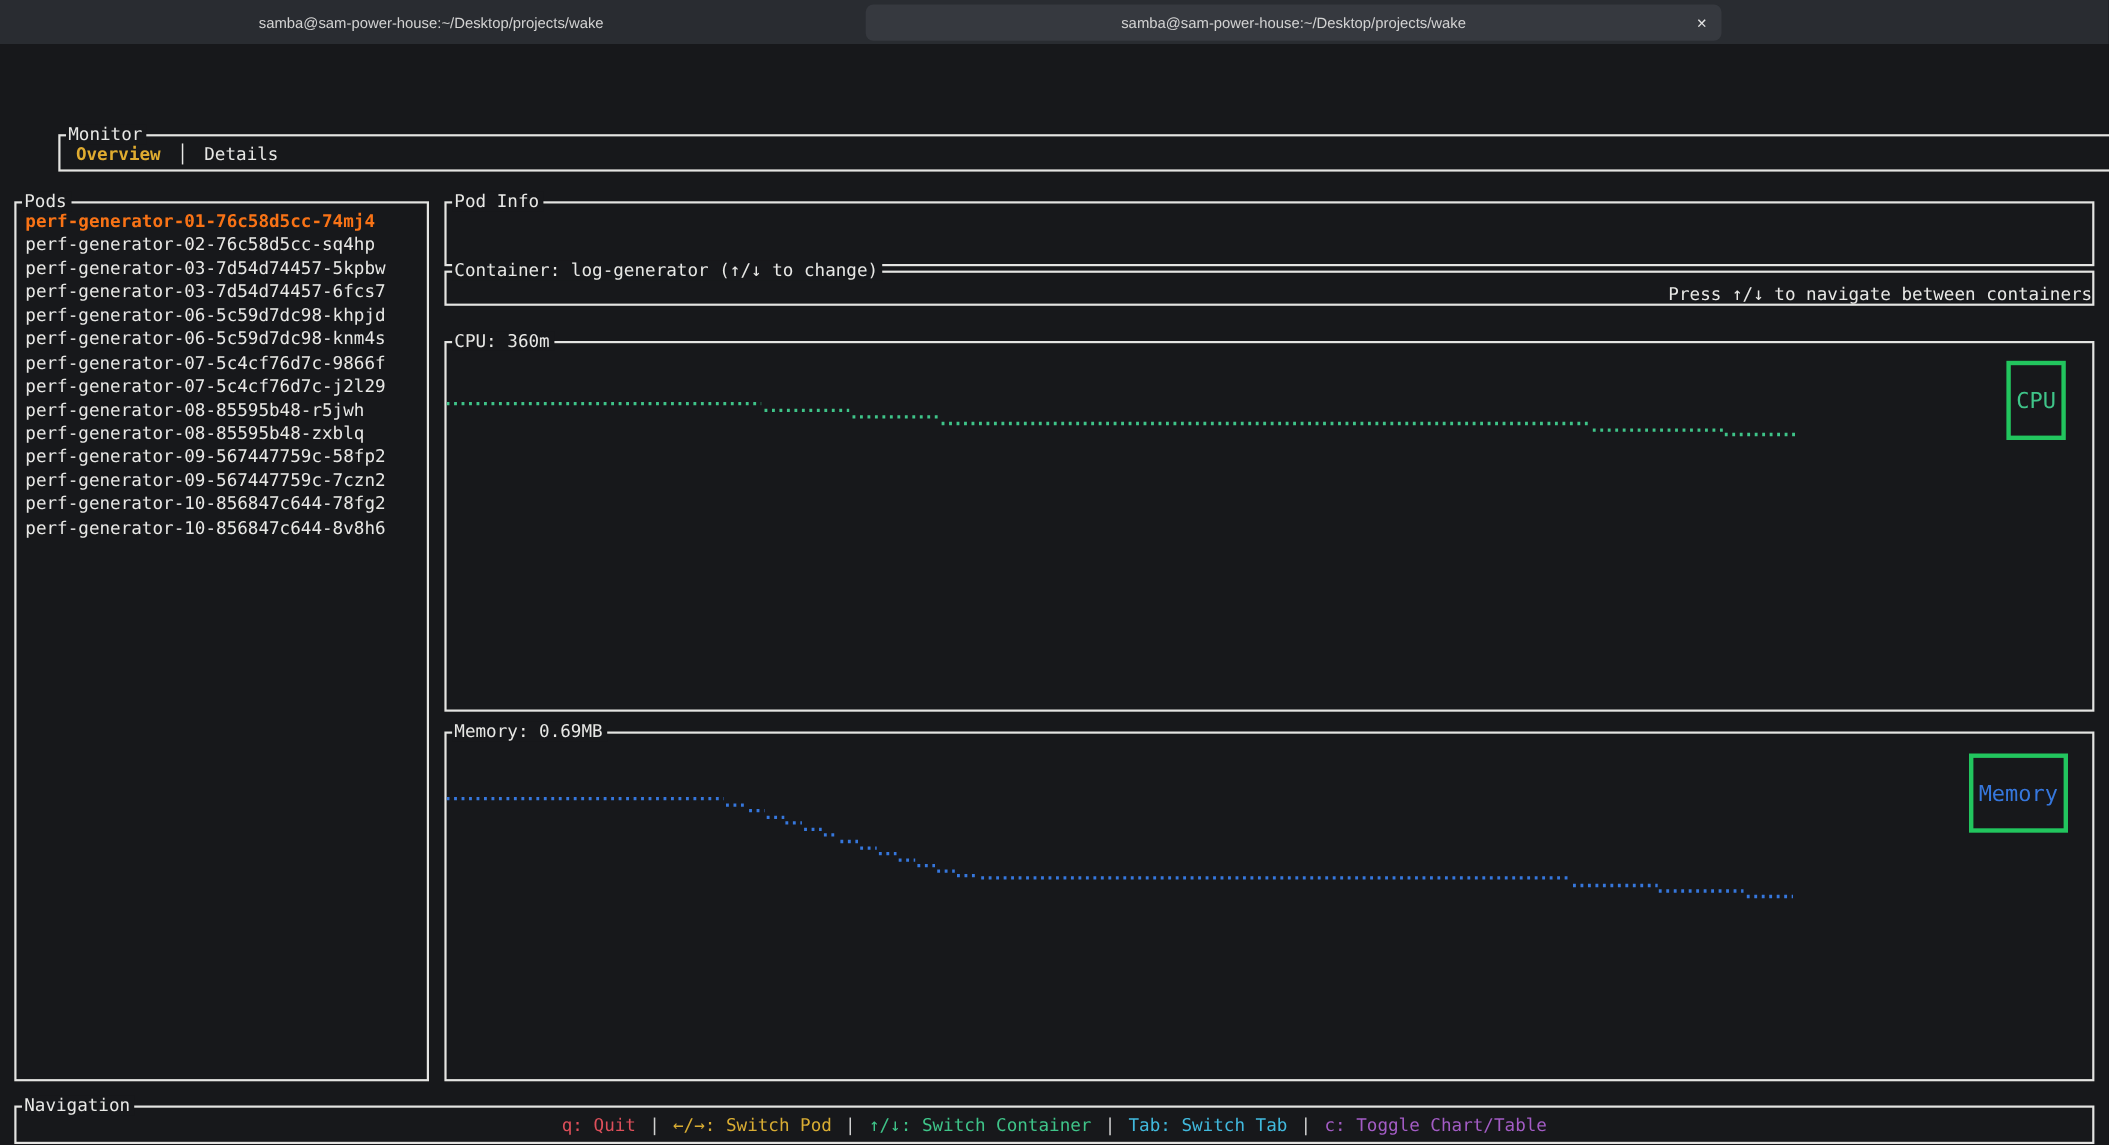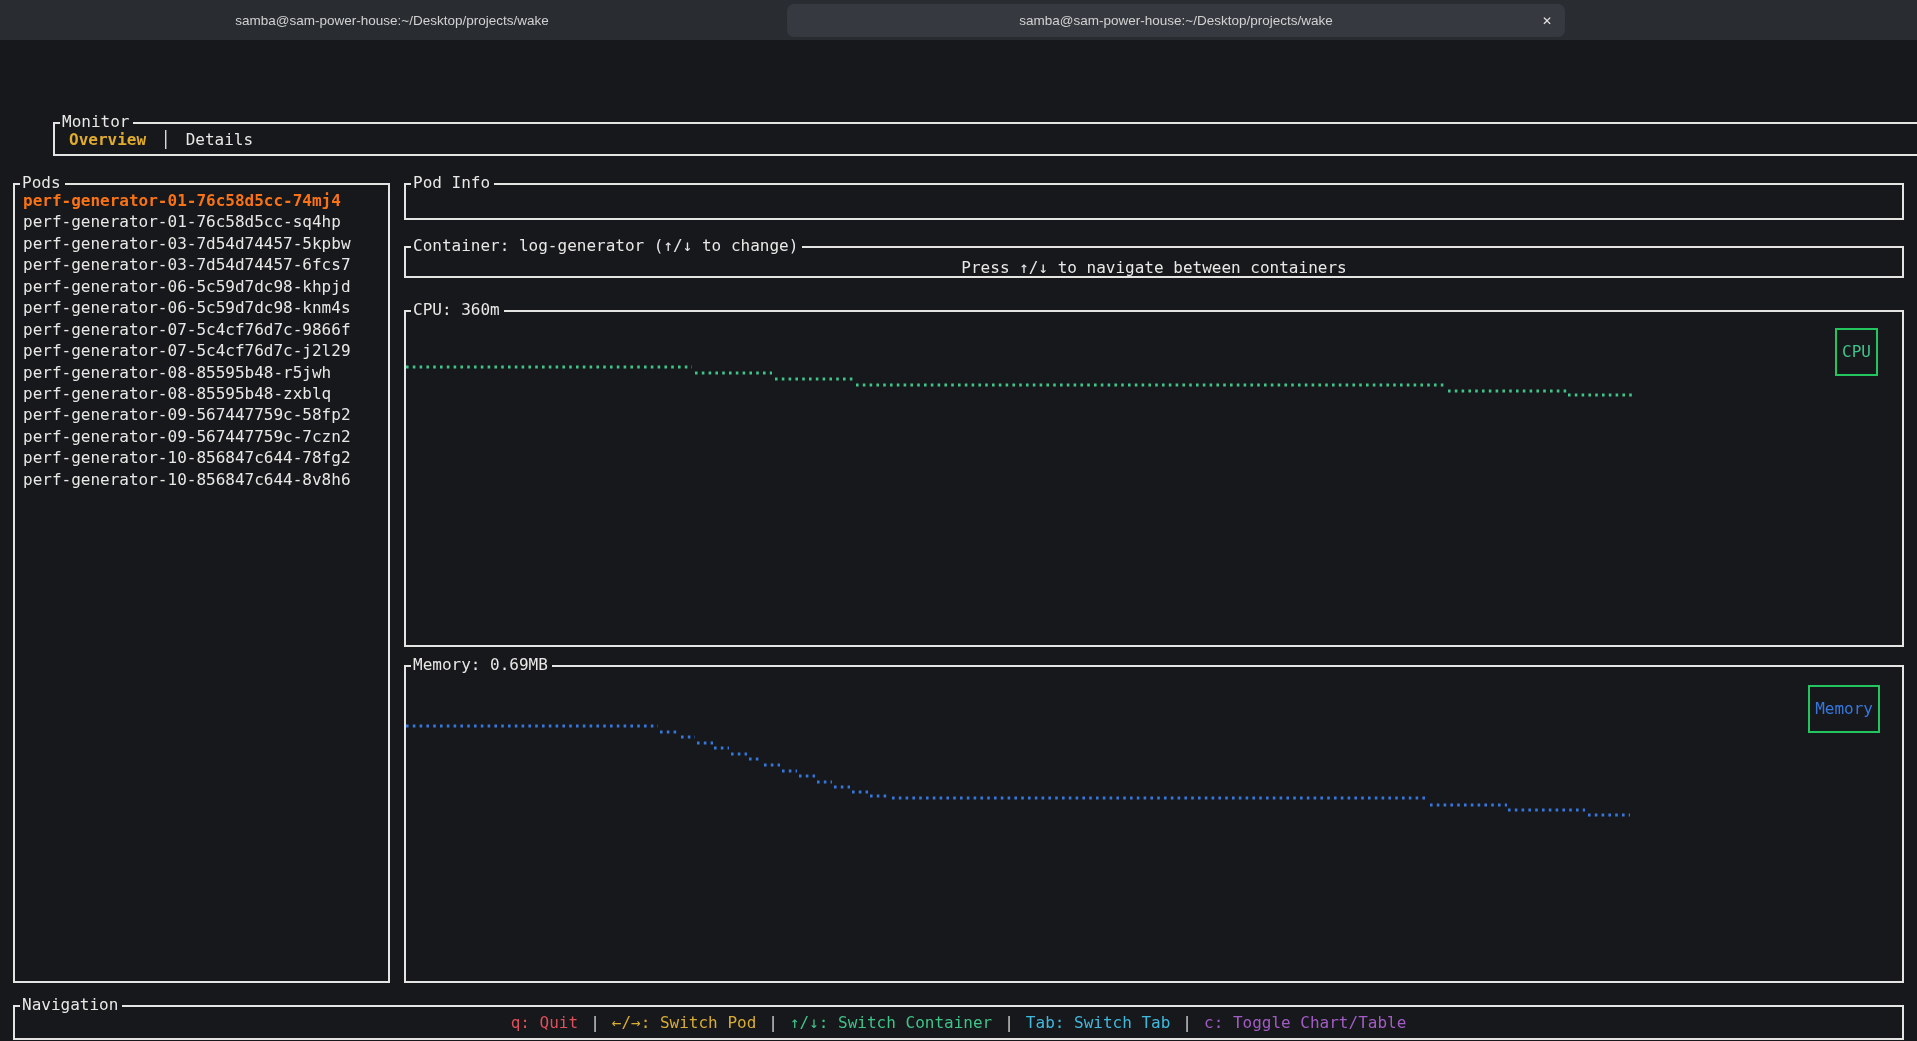--- a/index.html
+++ b/index.html
@@ -21,31 +21,31 @@
   .box-monitor{left:13px;top:82px;width:1891px;height:34px;margin-left:40px;}
   .monitor-tabs{display:flex;align-items:center;height:100%;padding-left:14px;gap:15px;white-space:pre;}
   .tab-active{color:#e0ac30;font-weight:bold;}
   .tab-sep{color:#e8e8e6;}
   
   .box-pods{left:13px;top:143px;width:377px;height:800px;}
   .pod-list{padding-top:5px;}
   .pod-item{height:21.45px;line-height:21.45px;padding-left:8px;white-space:pre;}
   .pod-item.selected{color:#f97316;font-weight:bold;}
   
-  .box-podinfo{left:404px;top:143px;width:1500px;height:37px;}
+  .box-podinfo{left:404px;top:143px;width:1500px;height:59px;}
   .podinfo-line{padding:10px 0 0 6px;white-space:pre;}
   
   .box-container{left:404px;top:206px;width:1500px;height:32px;}
-  .container-hint{padding-top:10px;text-align:center;white-space:pre;}
+  .container-hint{padding-top:10px;text-align:right;white-space:pre;}
   
   .box-cpu{left:404px;top:270px;width:1500px;height:337px;}
   .box-memory{left:404px;top:625px;width:1500px;height:318px;}
   .chart-svg{position:absolute;left:0;top:0;}
-  .legend-badge{position:absolute;border:2px solid #22c55e;background:#17181b;
-    font-family:"DejaVu Sans Mono",monospace;font-size:16px;line-height:16px;padding:14px 5px;}
+  .legend-badge{position:absolute;border:4px solid #22c55e;background:#17181b;
+    font-family:"DejaVu Sans Mono",monospace;font-size:20px;line-height:16px;padding:24px 5px;}
   .legend-cpu{top:16px;right:24px;}
   .legend-memory{top:18px;right:22px;}
   
   .box-nav{left:13px;top:965px;width:1891px;height:35px;text-align:right;}
   .nav-hints{display:flex;align-items:center;justify-content:center;height:100%;gap:12px;white-space:pre;}
   .nav-sep{color:#d0d0d0;}
 </style>
 </head>
 <body>
 
@@ -65,21 +65,21 @@
       <span class="tab-active">Overview</span>
       <span class="tab-sep">│</span>
       <span>Details</span>
     </div>
   </div>
 
   <div class="tui-box box-pods">
     <span class="box-title">Pods</span>
     <div class="pod-list">
         <div class="pod-item selected">perf-generator-01-76c58d5cc-74mj4</div>
-        <div class="pod-item">perf-generator-01-76c58d5cc-sq4hp</div>
+        <div class="pod-item">perf-generator-02-76c58d5cc-sq4hp</div>
         <div class="pod-item">perf-generator-03-7d54d74457-5kpbw</div>
         <div class="pod-item">perf-generator-03-7d54d74457-6fcs7</div>
         <div class="pod-item">perf-generator-06-5c59d7dc98-khpjd</div>
         <div class="pod-item">perf-generator-06-5c59d7dc98-knm4s</div>
         <div class="pod-item">perf-generator-07-5c4cf76d7c-9866f</div>
         <div class="pod-item">perf-generator-07-5c4cf76d7c-j2l29</div>
         <div class="pod-item">perf-generator-08-85595b48-r5jwh</div>
         <div class="pod-item">perf-generator-08-85595b48-zxblq</div>
         <div class="pod-item">perf-generator-09-567447759c-58fp2</div>
         <div class="pod-item">perf-generator-09-567447759c-7czn2</div>

